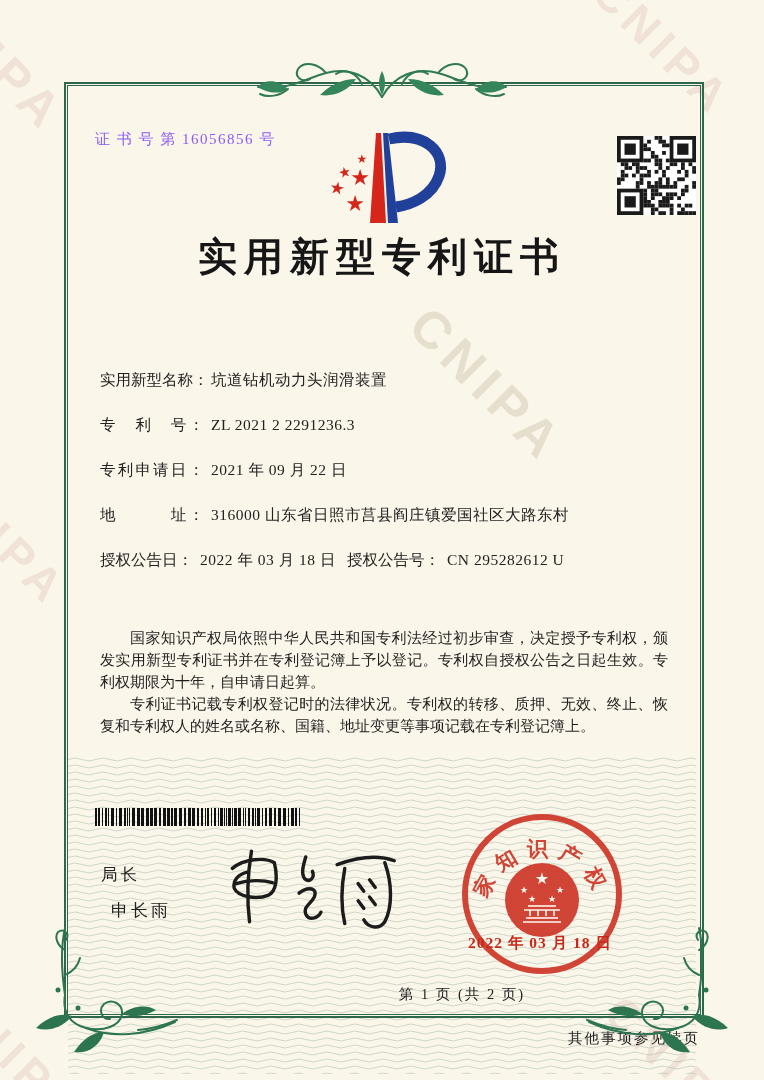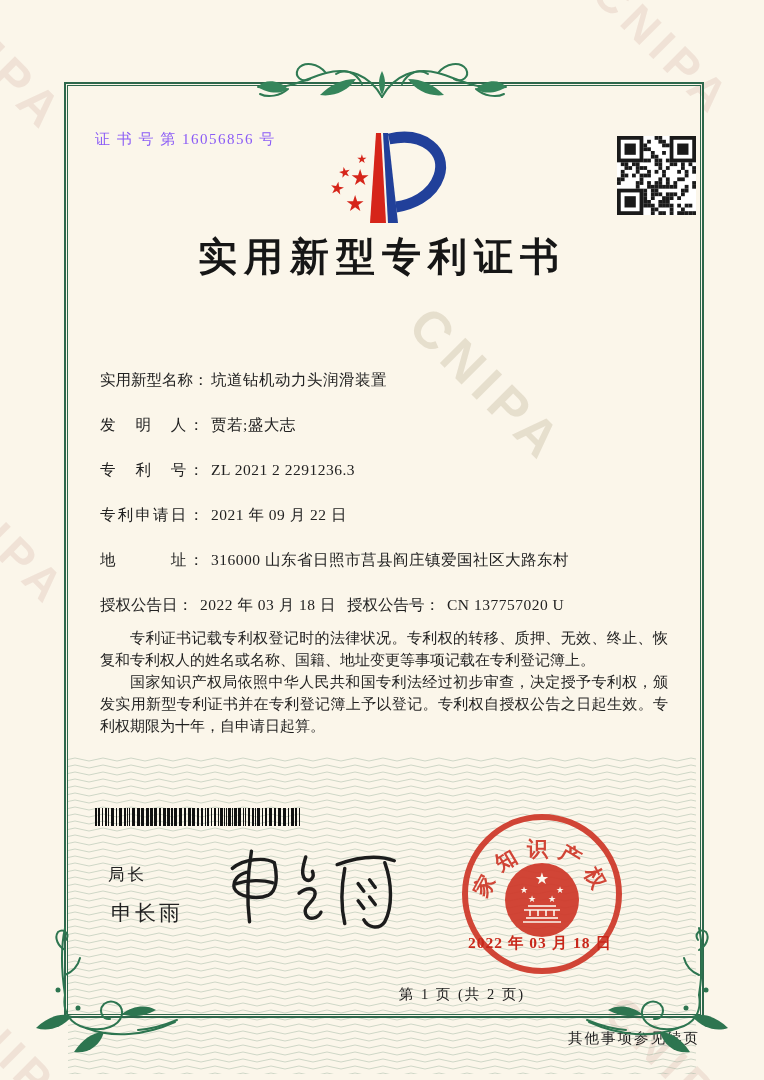--- a/index.html
+++ b/index.html
@@ -37,22 +37,22 @@
     font-size:39px;font-weight:bold;letter-spacing:7px;color:#161616;font-family:Liberation Serif, serif;
   }
   .fields{position:absolute;left:100px;top:322px;width:580px;font-size:15.5px;margin-top:48px;}
   .frow{position:relative;height:45px;white-space:nowrap;}
   .flabel{display:inline-block;width:104px;text-align:justify;text-align-last:justify;}
   .fvalue{margin-left:7px;letter-spacing:.5px;}
   .grant-second{position:absolute;left:247px;top:0;}
   .paras{position:absolute;left:100px;top:627px;width:568px;font-size:15px;line-height:22px;text-align:justify;color:#1f1f1f;}
   .paras p{margin:0;text-indent:2em;}
   .barcode{position:absolute;left:95px;top:808px;width:210px;height:18px;}
-  .signer-title{position:absolute;left:108px;top:864px;font-size:16.5px;letter-spacing:3px;}
-  .signer-name{position:absolute;left:111px;top:899px;font-size:21px;letter-spacing:3px;text-align:right;}
+  .signer-title{position:absolute;left:101px;top:864px;font-size:16.5px;letter-spacing:3px;}
+  .signer-name{position:absolute;left:111px;top:899px;font-size:17px;letter-spacing:3px;text-align:right;}
   .signature{position:absolute;left:213px;top:836px;z-index:3;}
   .seal{position:absolute;left:459px;top:811px;z-index:3;opacity:.94;}
   .seal-date{
     position:absolute;left:468px;top:933px;z-index:4;font-size:15.5px;font-weight:bold;
     color:#c8281b;letter-spacing:1px;white-space:nowrap;
   }
   .page-num{position:absolute;left:64px;top:985px;width:740px;text-align:center;font-size:14.5px;letter-spacing:2px;margin-left:28px;}
   .foot-note{position:absolute;left:64px;top:1029px;width:636px;text-align:right;font-size:14.5px;letter-spacing:2px;z-index:2;}
   .orn{position:absolute;z-index:3;pointer-events:none;}
 </style>
@@ -310,42 +310,39 @@
         <rect x="7.523809523809524" y="60.19047619047619" width="11.285714285714285" height="11.285714285714285" fill="#1a1a1a"></rect>
       </svg></div>
 
   <div class="title">实用新型专利证书</div>
 
   <div class="fields">
     <div class="frow">
       <span class="flabel">实用新型名称：</span><span class="fvalue">坑道钻机动力头润滑装置</span>
     </div>
     <div class="frow">
-      <span class="flabel">发　明　人：</span><span class="fvalue">贾若;盛大志</span>
-    </div>
-    <div class="frow">
       <span class="flabel">专　利　号：</span><span class="fvalue">ZL 2021 2 2291236.3</span>
     </div>
     <div class="frow">
       <span class="flabel">专利申请日：</span><span class="fvalue">2021 年 09 月 22 日</span>
     </div>
     <div class="frow">
       <span class="flabel">地　　　址：</span><span class="fvalue">316000 山东省日照市莒县阎庄镇爱国社区大路东村</span>
     </div>
     <div class="frow">
       <span>授权公告日：</span><span class="fvalue">2022 年 03 月 18 日</span>
       <span class="grant-second">
-        <span>授权公告号：</span><span class="fvalue">CN 137757020 U</span>
+        <span>授权公告号：</span><span class="fvalue">CN 295282612 U</span>
       </span>
     </div>
   </div>
 
   <div class="paras">
+    <p>国家知识产权局依照中华人民共和国专利法经过初步审查，决定授予专利权，颁发实用新型专利证书并在专利登记簿上予以登记。专利权自授权公告之日起生效。专利权期限为十年，自申请日起算。</p>
     <p>专利证书记载专利权登记时的法律状况。专利权的转移、质押、无效、终止、恢复和专利权人的姓名或名称、国籍、地址变更等事项记载在专利登记簿上。</p>
-    <p>国家知识产权局依照中华人民共和国专利法经过初步审查，决定授予专利权，颁发实用新型专利证书并在专利登记簿上予以登记。专利权自授权公告之日起生效。专利权期限为十年，自申请日起算。</p>
   </div>
 
   <div class="barcode"><svg width="210" height="18">
         <rect x="0" y="0" width="2" height="18" fill="#111"></rect>
         <rect x="3" y="0" width="2" height="18" fill="#111"></rect>
         <rect x="7" y="0" width="1" height="18" fill="#111"></rect>
         <rect x="10" y="0" width="2" height="18" fill="#111"></rect>
         <rect x="13" y="0" width="1" height="18" fill="#111"></rect>
         <rect x="16" y="0" width="3" height="18" fill="#111"></rect>
         <rect x="21" y="0" width="1" height="18" fill="#111"></rect>

